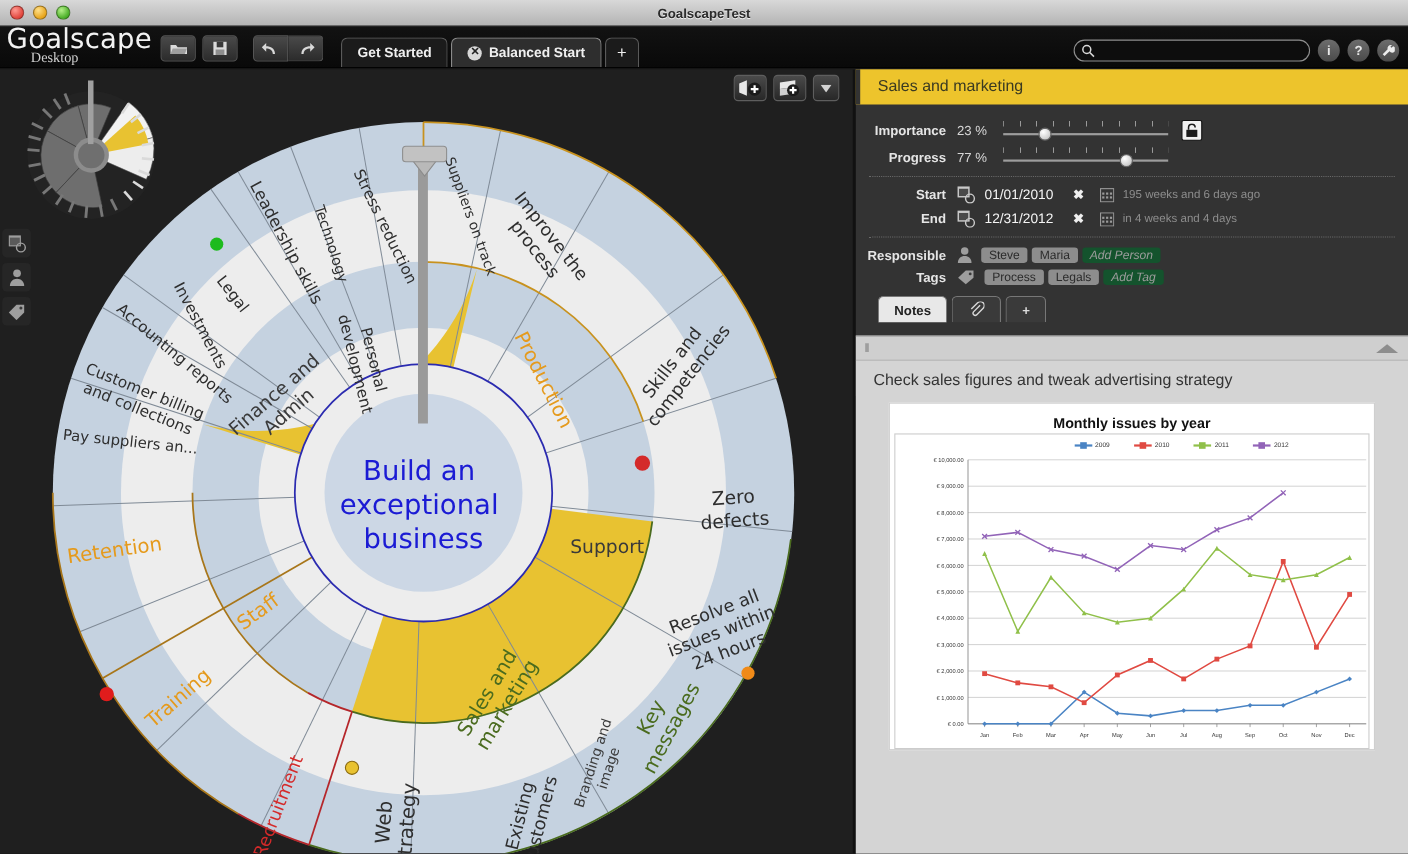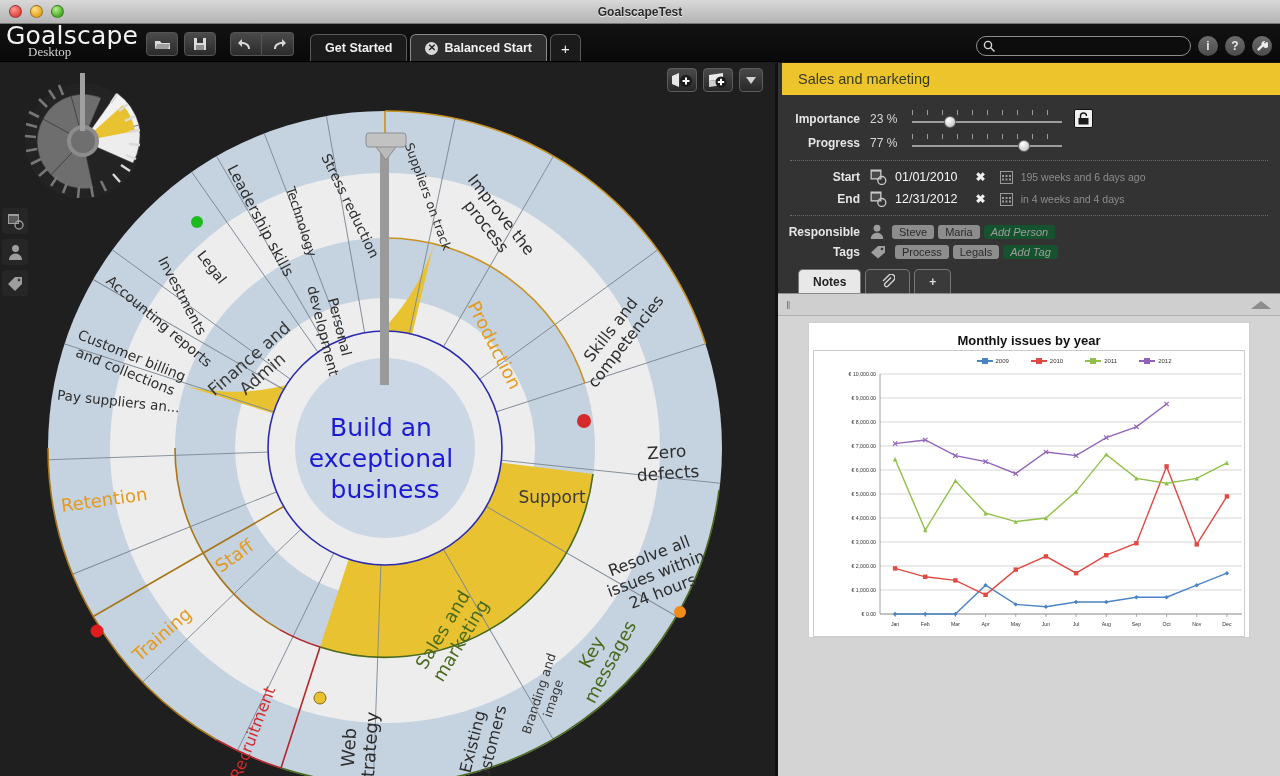--- a/index.html
+++ b/index.html
@@ -160,21 +160,21 @@
   .xmark { color: #efefef; font-size: 12px; margin: 0 14px 0 18px; font-weight: bold; }
   .relative { color: #8d8d8d; font-size: 10.5px; margin-left: 8px; }
 
   .chip {
     background: #8d8d8d; color: #2b2b2b; font-size: 11px;
     padding: 1px 7px; border-radius: 3px; margin-right: 4px;
   }
   .chip.ghost { background: #14532d; color: #9c9c9c; font-style: italic; }
 
   
-  #notes-tabs { display: flex; align-items: flex-start; margin: 10px 0 0 20px; gap: 4px; }
+  #notes-tabs { display: flex; align-items: flex-start; margin: 10px 0 12px 20px; gap: 4px; }
   .ntab {
     height: 24px; padding: 0 14px; border: 1px solid #777; border-bottom: none;
     border-radius: 5px 5px 0 0; background: #3a3a3a; color: #dcdcdc;
     font-size: 12px; font-weight: bold; display: flex; align-items: center;
   }
   .ntab.active { background: #e8e8e8; color: #222; }
 
   #notes-area { flex: 1; background: #d4d4d4; border-top: 1px solid #8d8d8d; position: relative; overflow: hidden; }
   #notes-topbar {
     height: 22px; background: #cfcfcf; border-bottom: 1px solid #b0b0b0;
@@ -667,20 +667,21 @@
     <div id="notes-area">
       <div id="notes-topbar">
         <span style="color:#777;font-size:11px">‖</span>
         <span>
           <svg width="22" height="10" viewBox="0 0 22 10">
               <path d="M1 9L11 1l10 8z" fill="#8d8d8d"></path>
             </svg>
         </span>
       </div>
 
+      <div id="notes-title">Check sales figures and tweak advertising strategy</div>
 
 
       <div id="chart-wrap">
         <div id="chart-title">Monthly issues by year</div>
         <div id="chart-inner">
           <div class="legend" id="chart-legend">
               <div class="li">
                 <span class="lmark" style="background: rgb(74, 132, 196);"></span>
                 <span>2009</span>
               </div>

